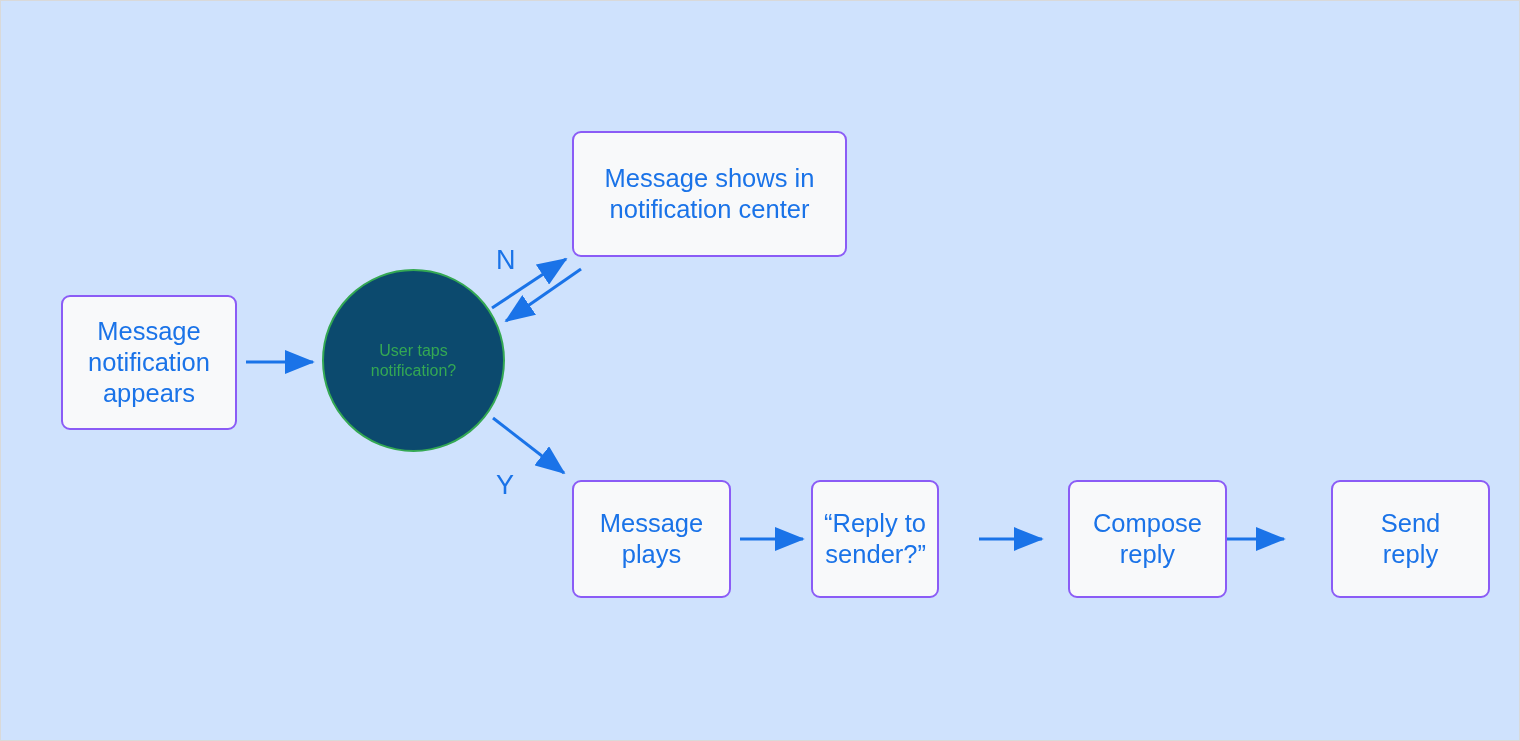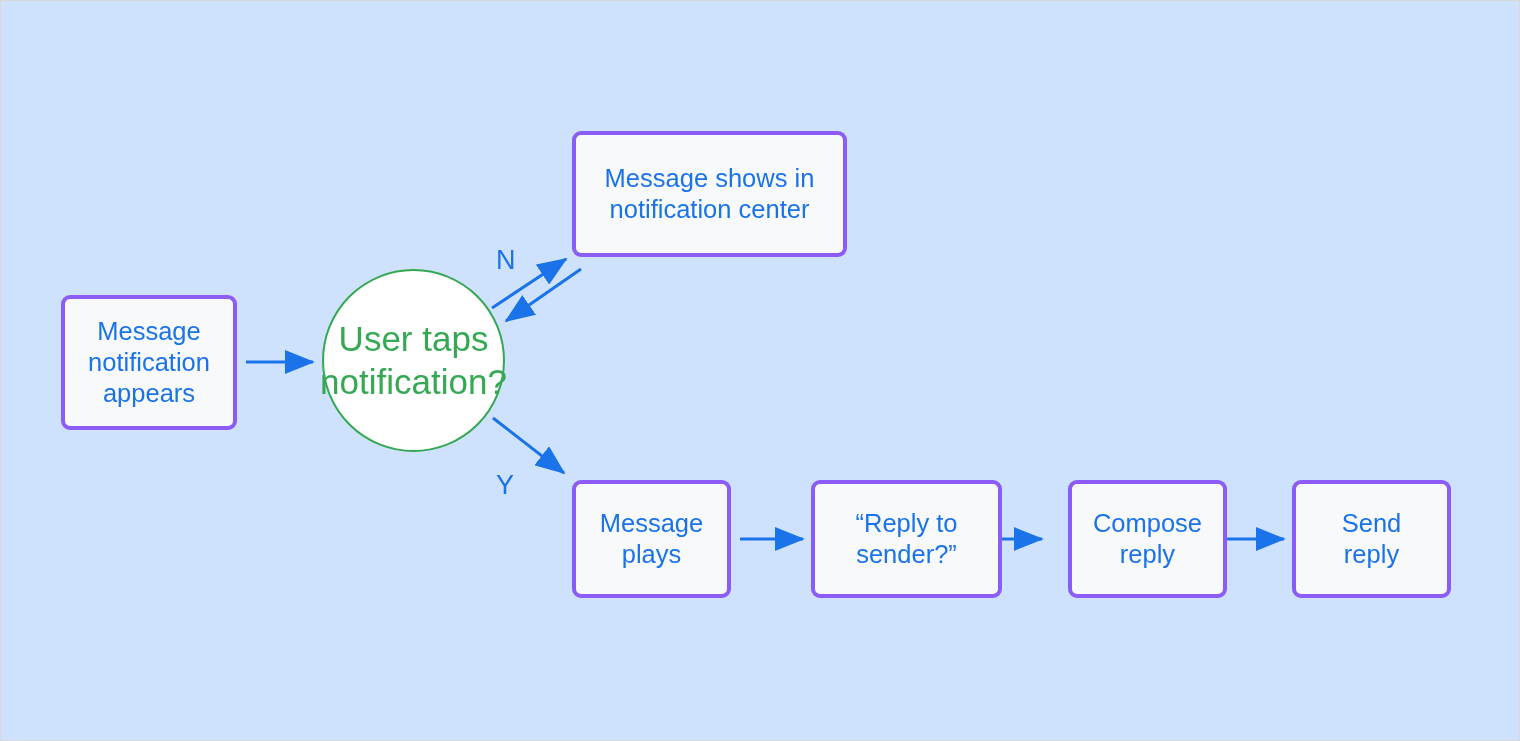--- a/index.html
+++ b/index.html
@@ -29,32 +29,32 @@
     position: absolute;
     box-sizing: border-box;
     display: flex;
     align-items: center;
     justify-content: center;
     text-align: center;
     line-height: 1.22;
   }
   .box {
     background: #f8f9fa;
-    border: 4px solid #8b5cf6;
+    border: 2px solid #8b5cf6;
     border-radius: 9px;
     color: #1a73e8;
     font-size: 25.5px;
     padding: 4px 10px;
   }
   .circle {
-    background: #ffffff;
+    background: #0c4a6e;
     border: 2px solid #34a853;
     border-radius: 50%;
     color: #34a853;
-    font-size: 35px;
+    font-size: 16px;
   }
   .edge-label {
     position: absolute;
     color: #1a73e8;
     font-size: 27px;
     line-height: 1;
   }
 </style>
 </head>
 <body>
@@ -98,23 +98,23 @@
   </svg>
 
   <div class="node box" style="left:60px; top:294px; width:176px; height:135px;">Message<br>notification<br>appears</div>
 
   <div class="node circle" style="left:321px; top:268px; width:183px; height:183px;">User taps<br>notification?</div>
 
   <div class="node box" style="left:571px; top:130px; width:275px; height:126px;">Message shows in<br>notification center</div>
 
   <div class="node box" style="left:571px; top:479px; width:159px; height:118px;">Message<br>plays</div>
 
-  <div class="node box" style="left:810px; top:479px; width:191px; height:118px;">“Reply to<br>sender?”</div>
+  <div class="node box" style="left:810px; top:479px; width:128px; height:118px;text-align:right;">“Reply to<br>sender?”</div>
 
   <div class="node box" style="left:1067px; top:479px; width:159px; height:118px;">Compose<br>reply</div>
 
-  <div class="node box" style="left:1291px; top:479px; width:159px; height:118px;">Send<br>reply</div>
+  <div class="node box" style="left:1330px; top:479px; width:159px; height:118px;">Send<br>reply</div>
 
   <div class="edge-label" style="left:495px; top:246px;">N</div>
 
   <div class="edge-label" style="left:495px; top:471px;">Y</div>
 
 </div>
 
 </body></html>

